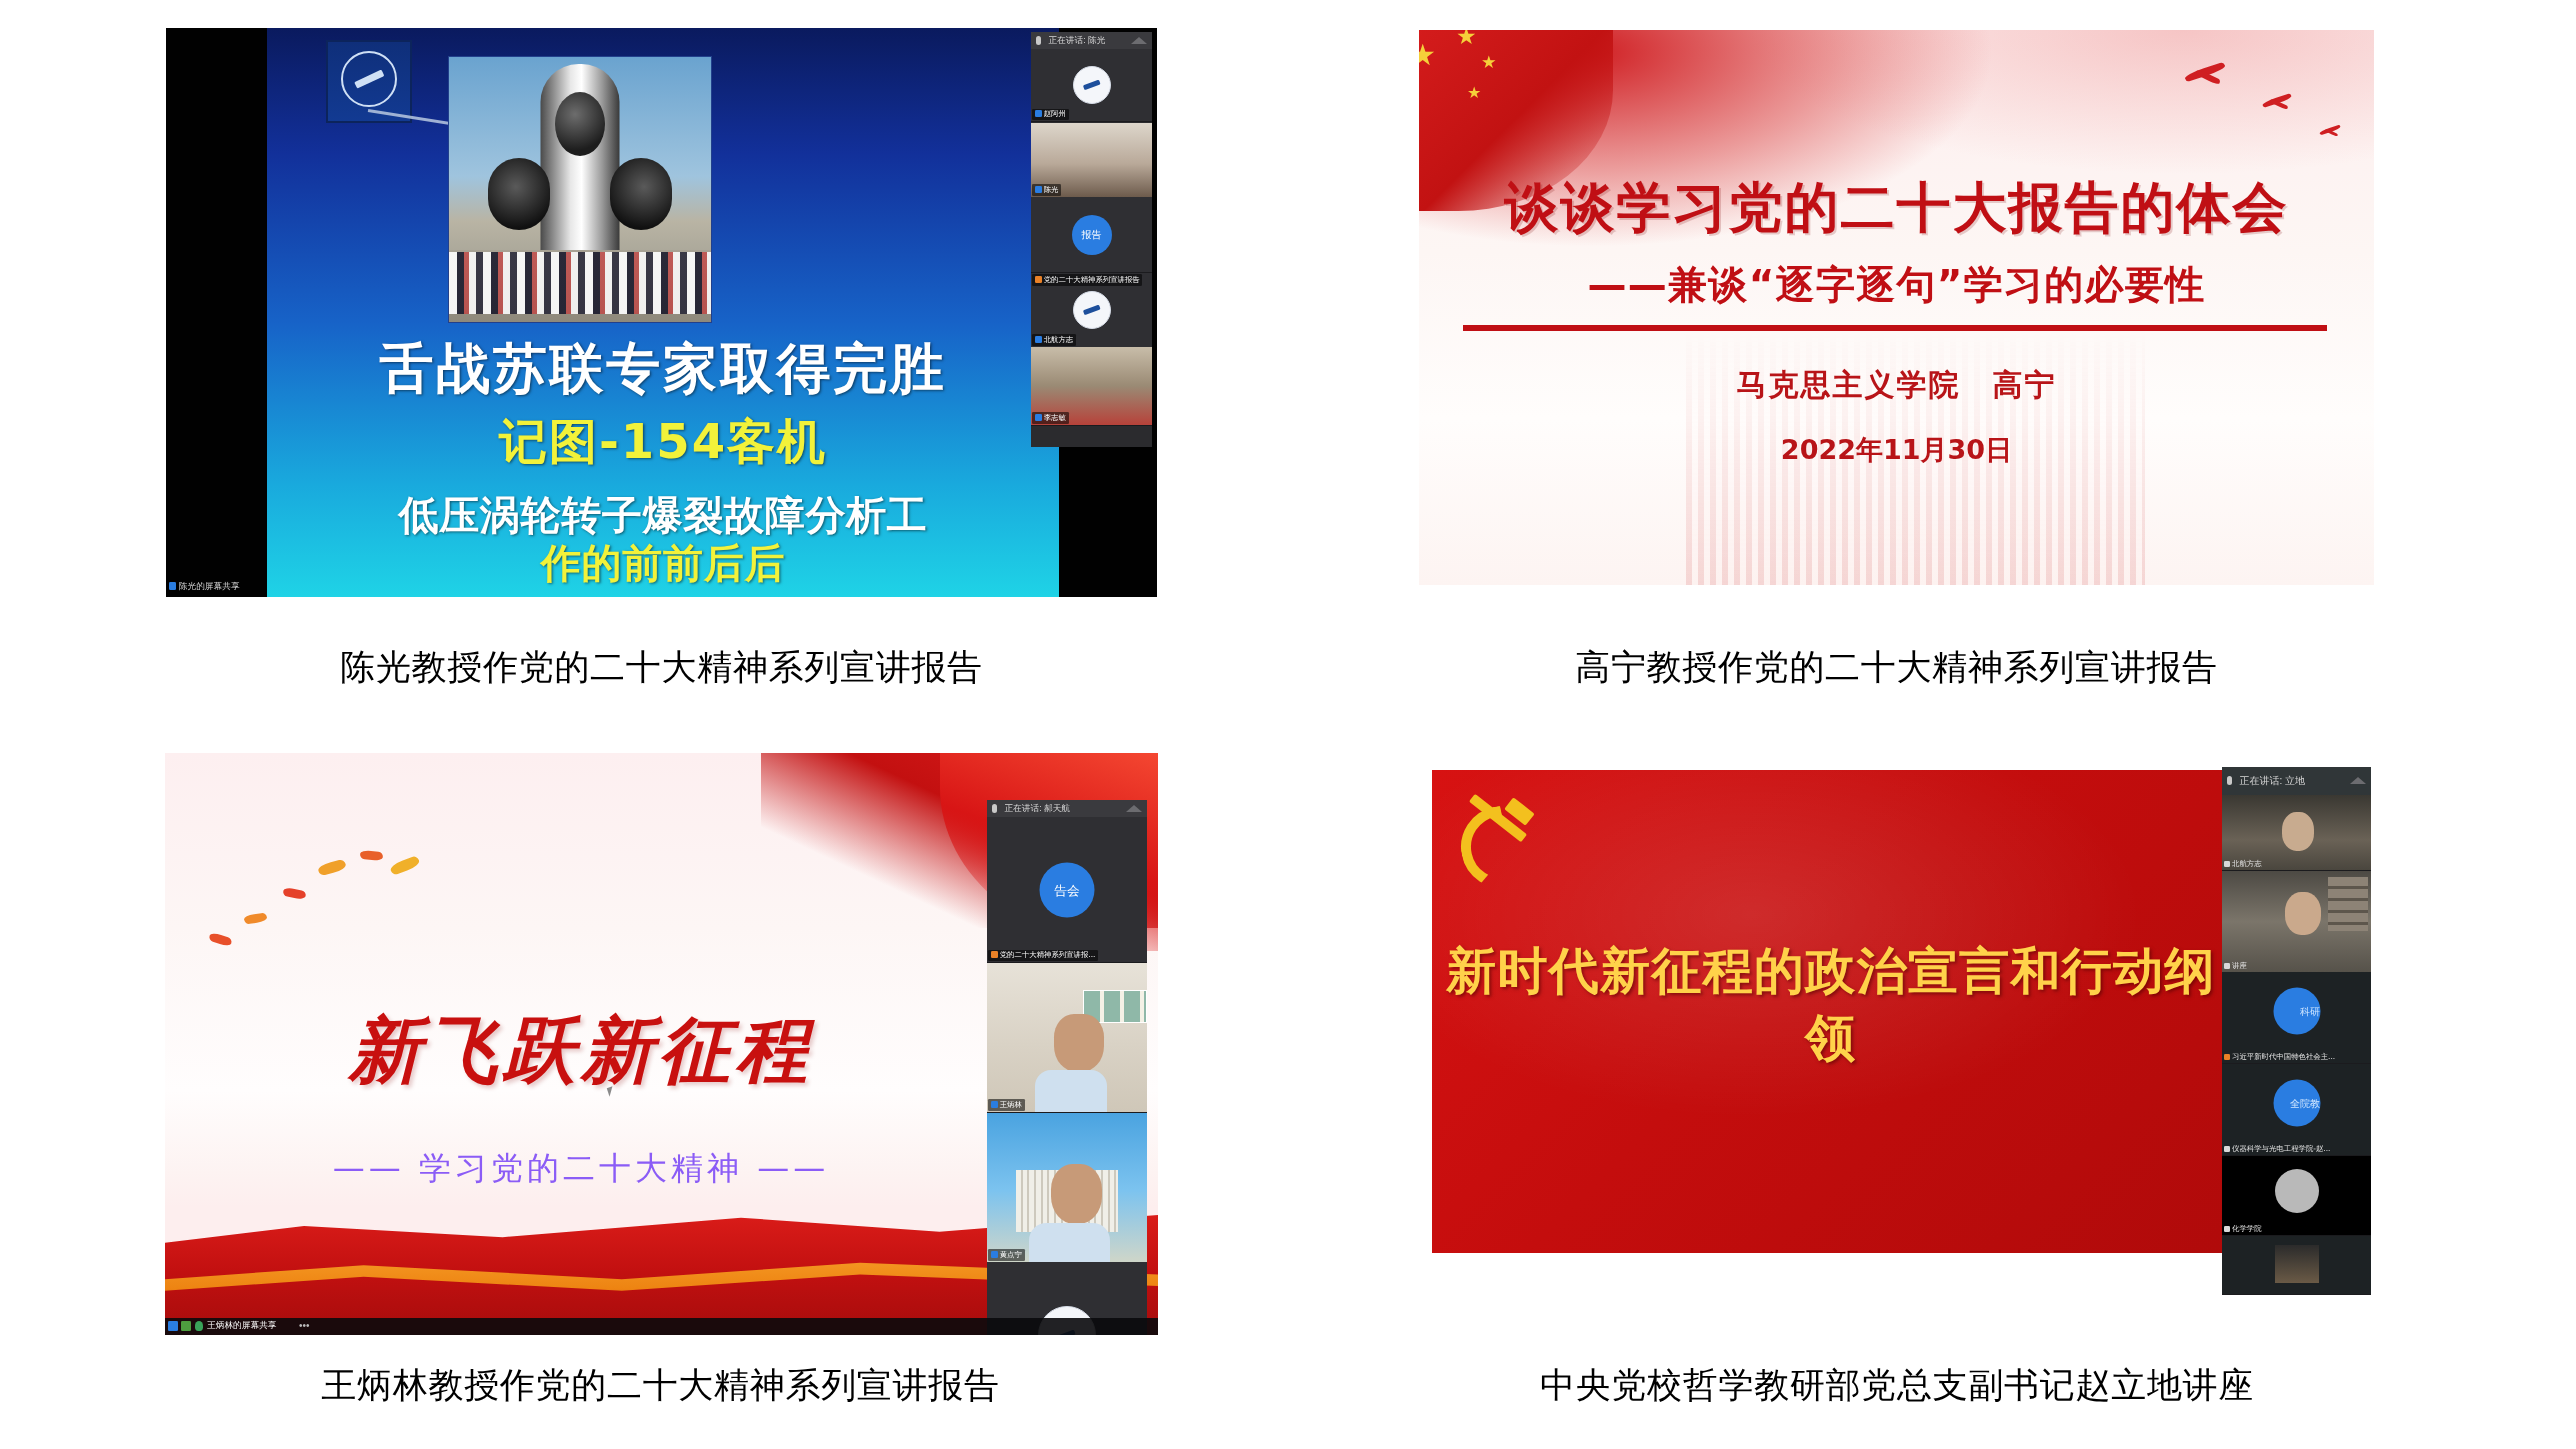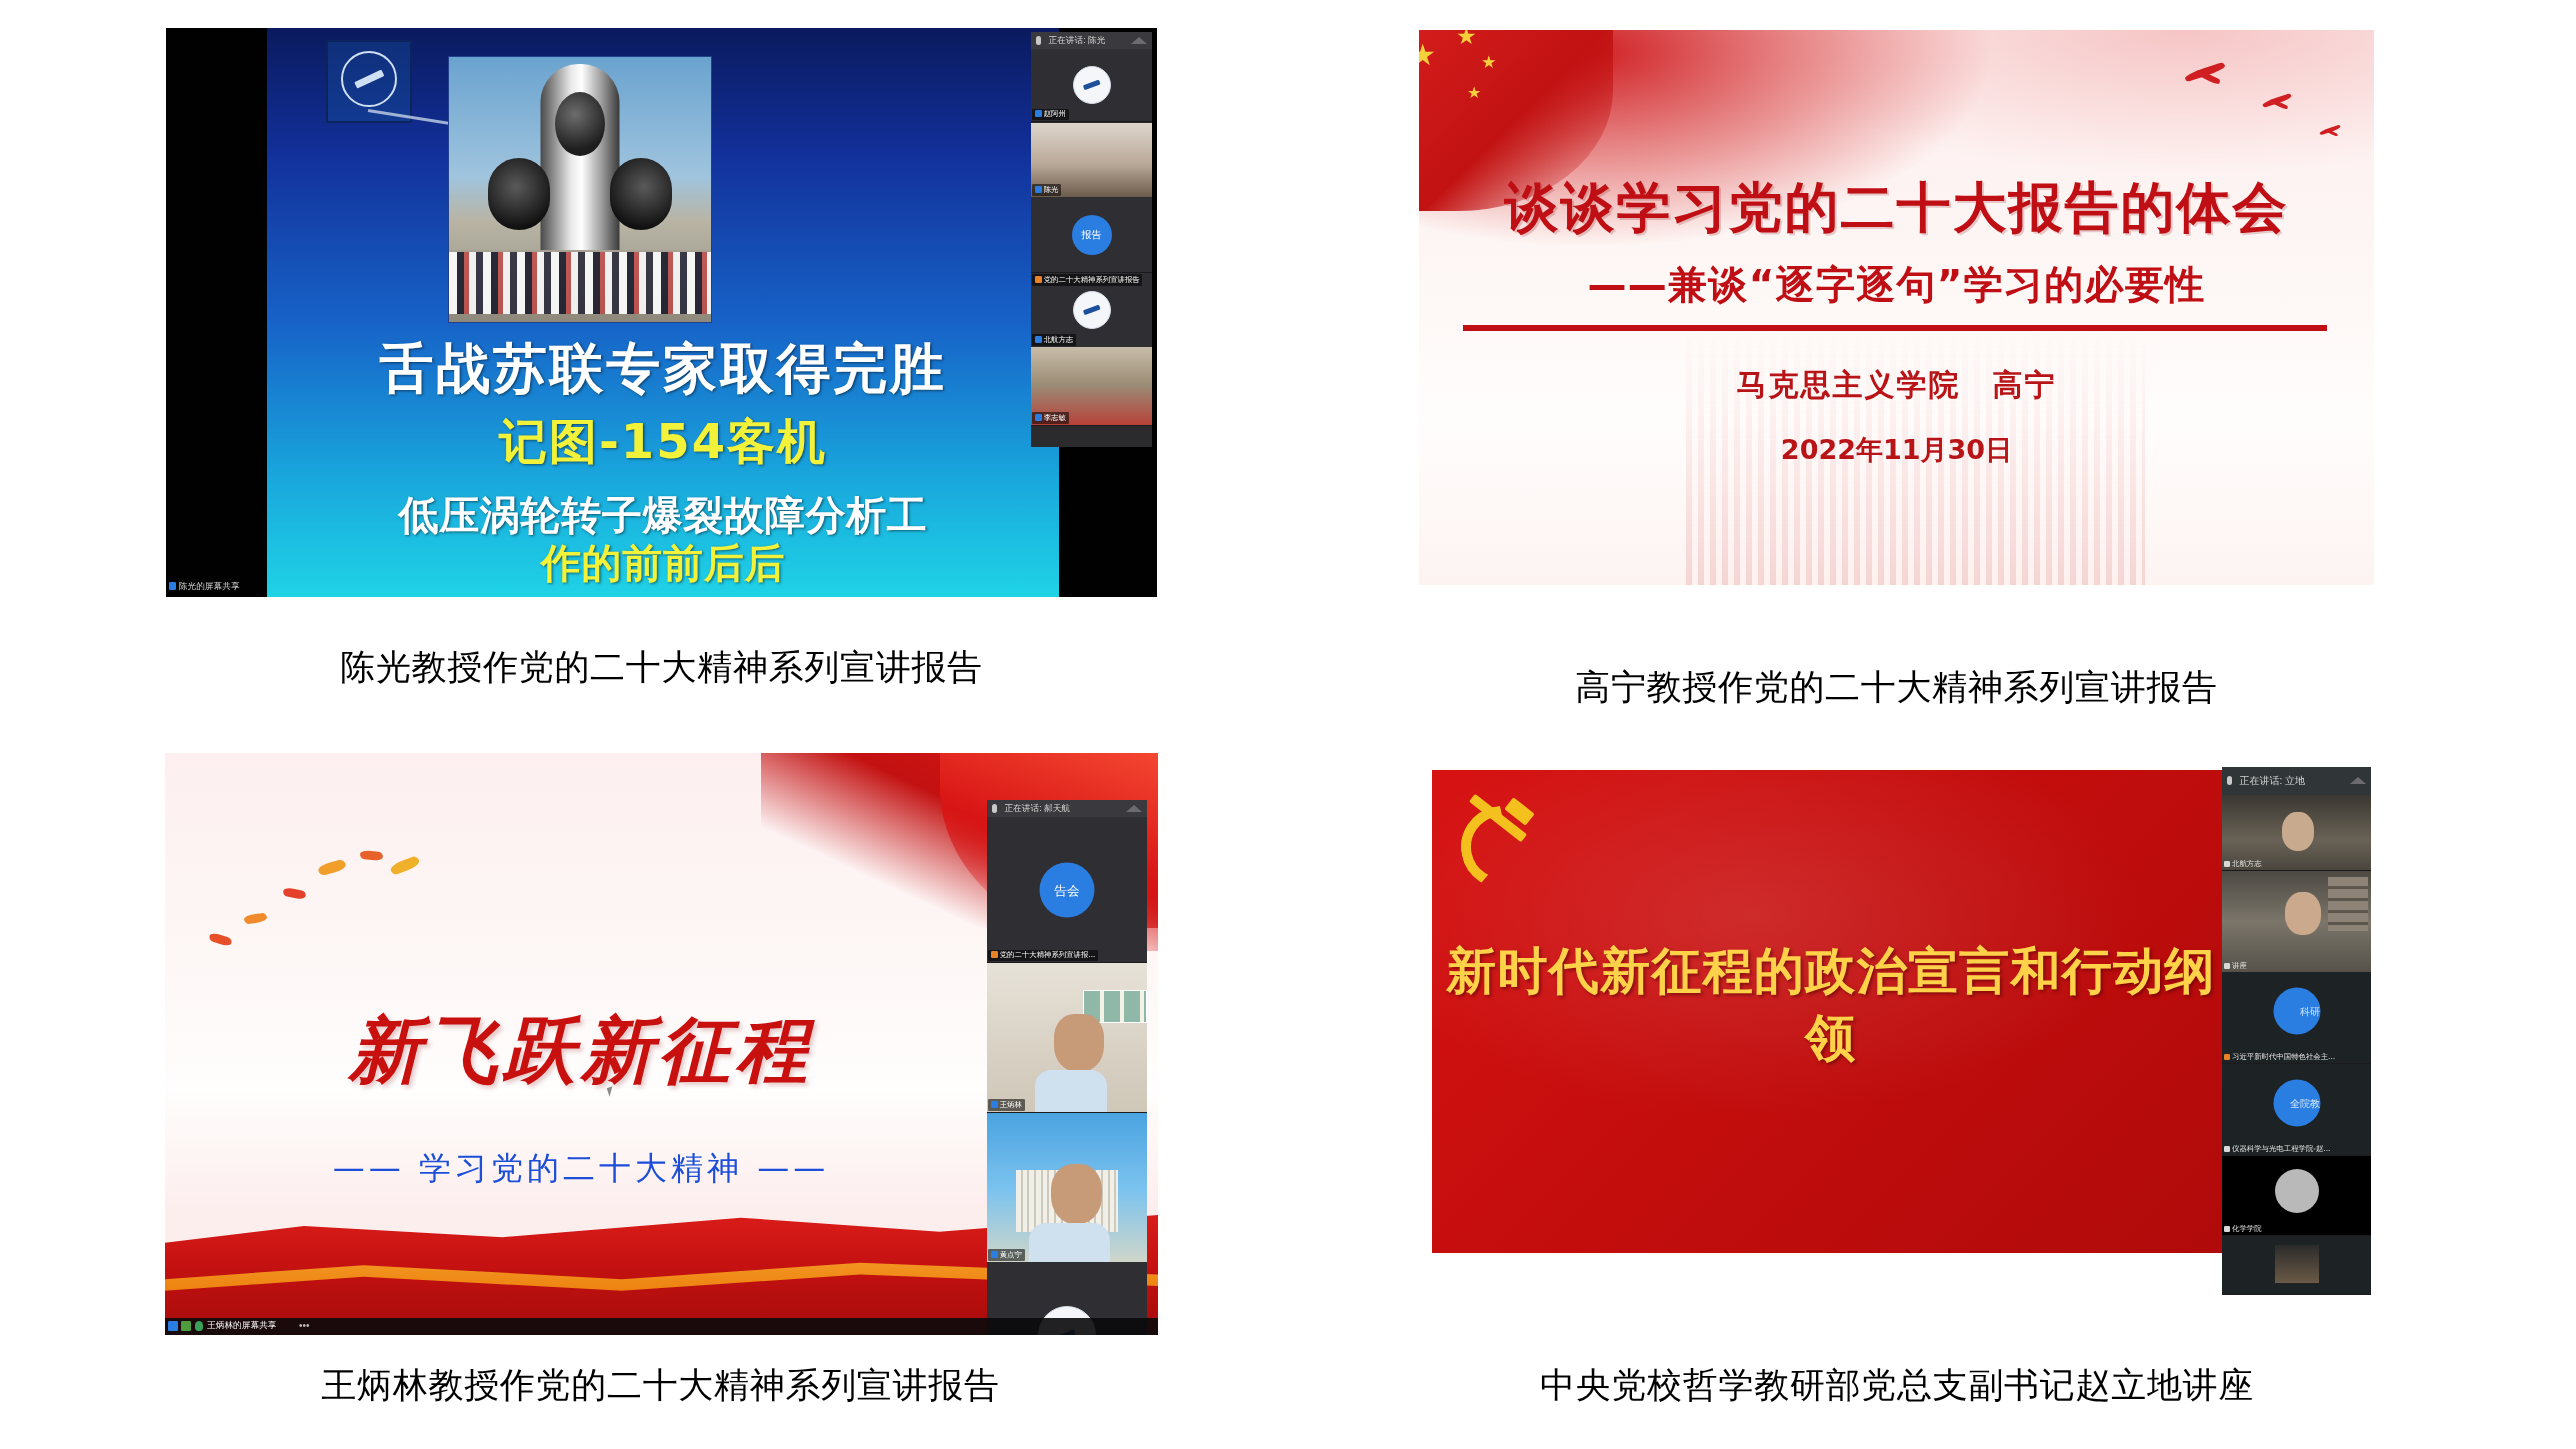--- a/index.html
+++ b/index.html
@@ -148,21 +148,21 @@
   #s3-l2{left:79px;top:161px;background:#f08a2a;transform:rotate(-8deg);}
   #s3-l3{left:118px;top:136px;background:#e5412a;transform:rotate(12deg);}
   #s3-l4{left:153px;top:109px;background:#f0a02a;transform:rotate(-14deg);width:28px;height:10.7px;}
   #s3-l5{left:195px;top:98px;background:#e8602a;transform:rotate(6deg);}
   #s3-l6{left:225px;top:107px;background:#f0b02a;transform:rotate(-20deg);width:29.5px;height:11.4px;}
   #s3-title{position:absolute;left:0;top:250px;width:832px;text-align:center;
       font-size:72px;font-weight:bold;color:#c8100f;letter-spacing:5.4px;
       font-family:"DejaVu Serif","Liberation Serif",serif;
       text-shadow:2.7px 2.7px 4px rgba(130,0,0,.2);font-style:italic;}
   #s3-sub{position:absolute;left:0;top:394px;width:832px;text-align:center;
-      font-size:32px;color:#1d4ed8;letter-spacing:4px;
+      font-size:32px;color:#8b5cf6;letter-spacing:4px;
       font-family:"DejaVu Sans","Liberation Sans",sans-serif;}
   #s3-author{position:absolute;left:0;top:545px;width:832px;text-align:center;
       font-size:27px;color:#5b5b5b;letter-spacing:2px;
       font-family:"DejaVu Sans","Liberation Sans",sans-serif;}
   #s3-cursor{position:absolute;left:443px;top:334px;width:0;height:0;
       border-left:6px solid #8a8a8a;border-bottom:9.4px solid transparent;transform:rotate(-18deg);}
   #s3-bottombar{position:absolute;left:0;bottom:0;width:100%;height:17.4px;background:rgba(10,10,12,.9);}
   #s3-bottombar .lbl{position:absolute;left:42px;top:2.7px;color:#fff;font-size:8.7px;
       font-family:"DejaVu Sans",sans-serif;}
   #s3-bottombar .i1{position:absolute;left:2.7px;top:3.4px;width:10px;height:10px;background:#2a7de1;border-radius:1.3px;}
@@ -230,21 +230,21 @@
       width:44px;height:44px;border-radius:50%;background:#b9b9b9;}
   .s4tiny{position:absolute;left:50%;top:48%;transform:translate(-50%,-50%);
       width:44px;height:38px;background:linear-gradient(180deg,#2b2b2b,#6a5a46);}
   .s4name{position:absolute;left:2px;bottom:1.3px;color:#e4e4e4;font-size:7.4px;
       white-space:nowrap;font-family:"DejaVu Sans",sans-serif;}
   .s4name .sp{display:inline-block;width:6px;height:6px;background:#d9d9d9;margin-right:2px;vertical-align:-0.7px;border-radius:1.3px;}
   .s4name .sp.o{background:#e98127;}
 
   
   #cap1{left:166px;top:644px;width:991px;font-size:35px;}
-  #cap2{left:1419px;top:664px;width:955px;font-size:35px;}
+  #cap2{left:1419px;top:644px;width:955px;font-size:35px;}
   #cap3{left:165px;top:1362px;width:991px;font-size:35px;}
   #cap4{left:1409px;top:1362px;width:976px;font-size:35px;}
 </style>
 </head>
 <body>
 
 <div class="page">
 
   <div class="photo" id="cell1">
     <div id="s1-stage">

